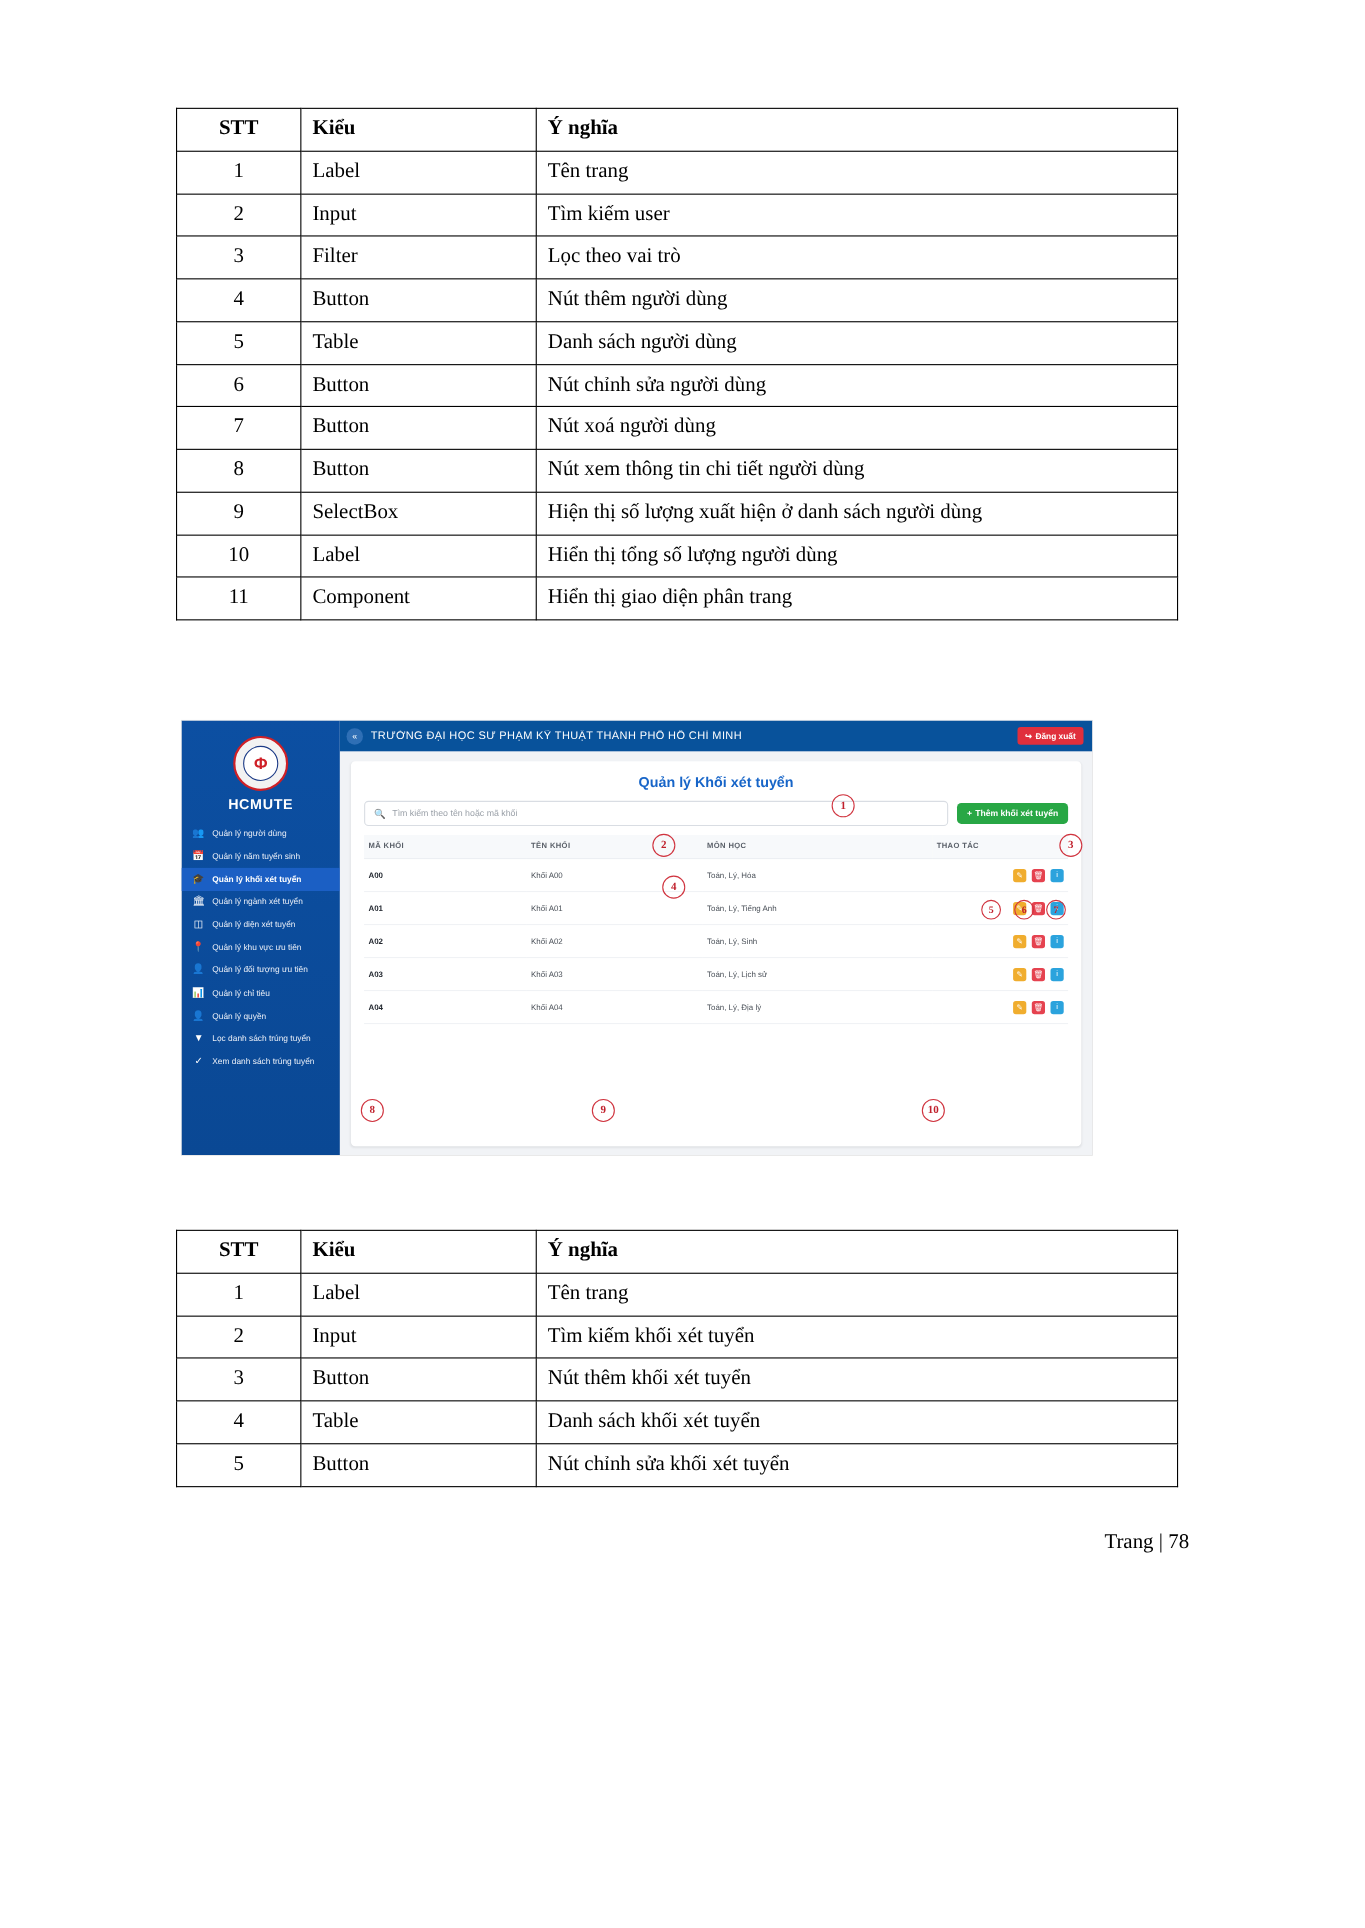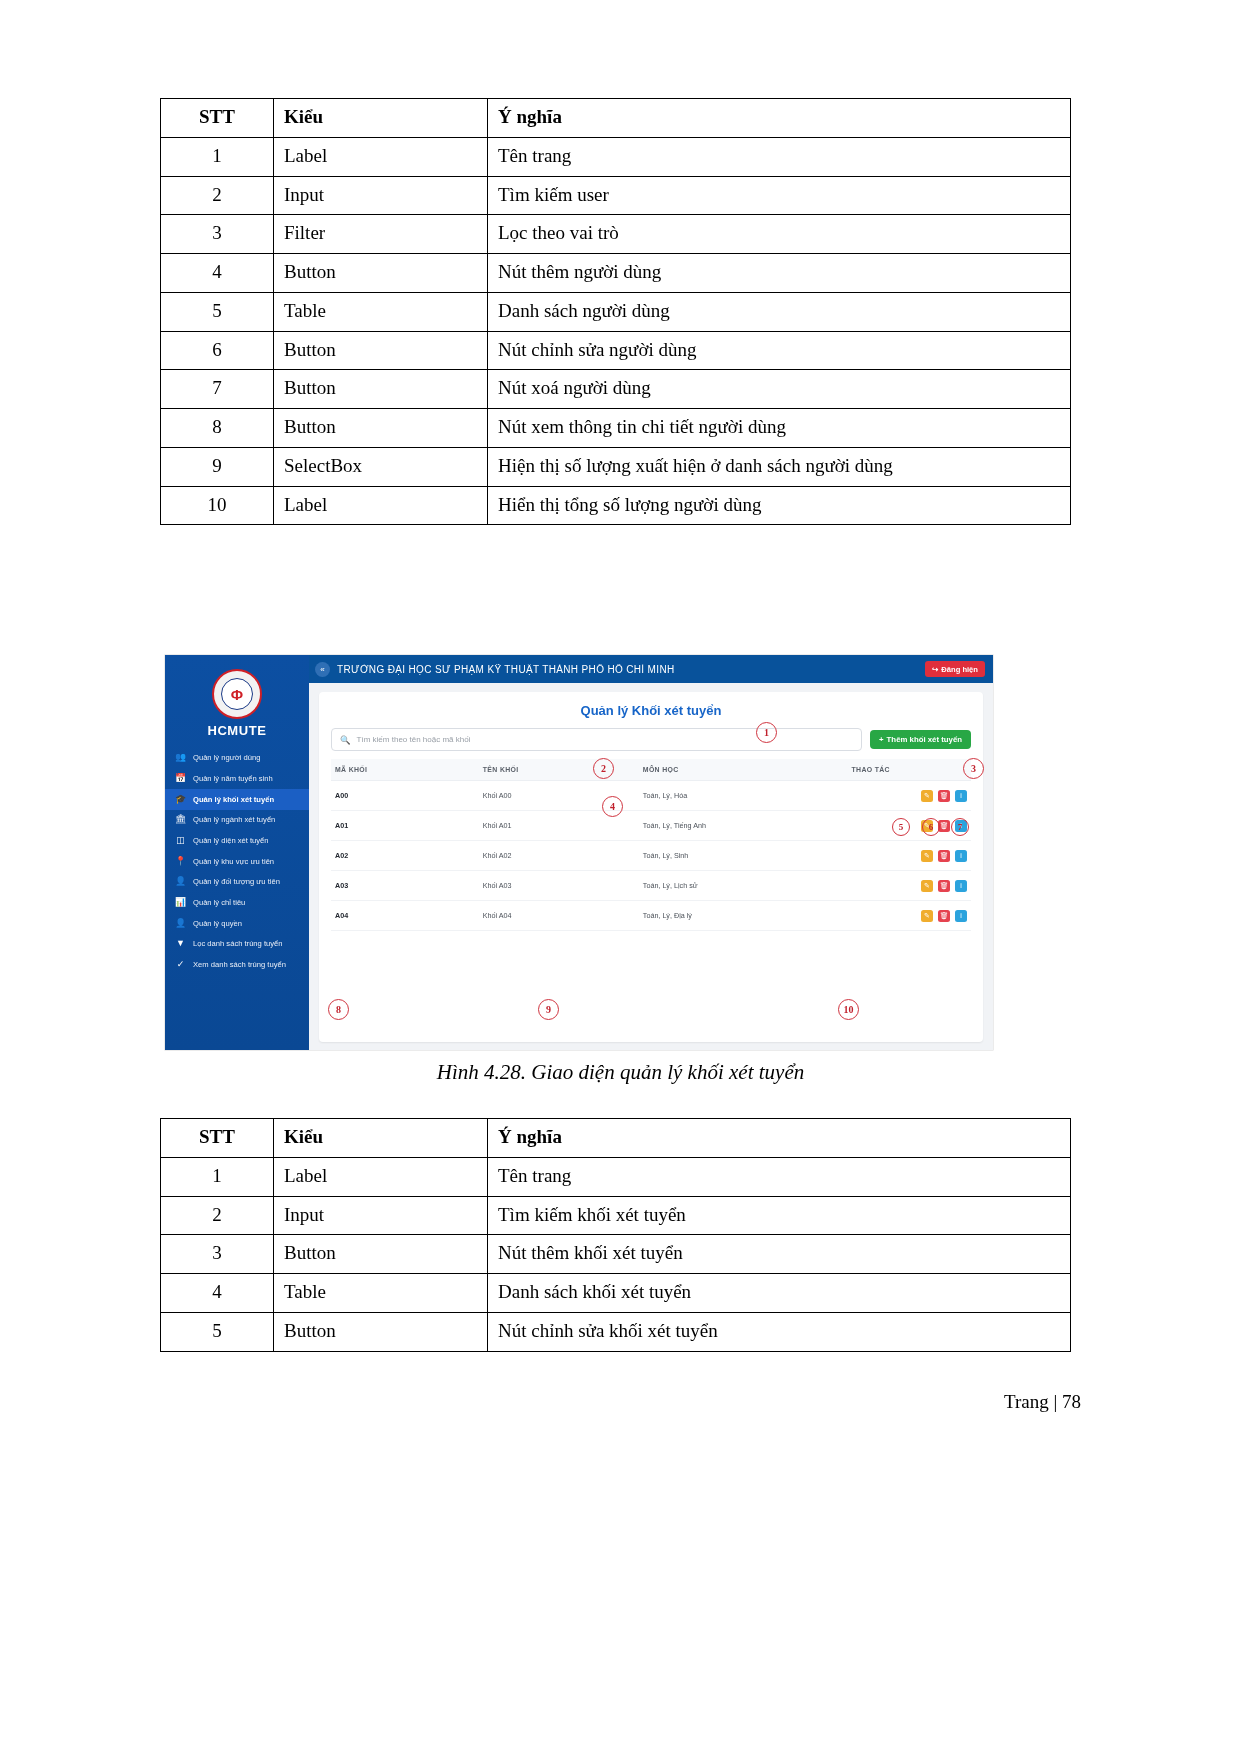--- a/index.html
+++ b/index.html
@@ -398,20 +398,25 @@
       <tr>
         <td class="col-stt">9</td>
         <td class="col-kieu">SelectBox</td>
         <td class="col-y">Hiện thị số lượng xuất hiện ở danh sách người dùng</td>
       </tr>
       <tr>
         <td class="col-stt">10</td>
         <td class="col-kieu">Label</td>
         <td class="col-y">Hiển thị tổng số lượng người dùng</td>
       </tr>
+      <tr>
+        <td class="col-stt">11</td>
+        <td class="col-kieu">Component</td>
+        <td class="col-y">Hiển thị giao diện phân trang</td>
+      </tr>
     </tbody>
   </table>
 
 
   <div class="app-shot">
 
     <div class="app-sidebar">
       <div class="logo-wrap">
         <div class="logo-circle">
           <div class="logo-inner">Φ</div>
@@ -466,21 +471,21 @@
       </div>
     </div>
 
     <div class="app-main">
 
       <div class="app-topbar">
         <div class="collapse-btn">«</div>
         <div class="topbar-title">TRƯỜNG ĐẠI HỌC SƯ PHẠM KỸ THUẬT THÀNH PHỐ HỒ CHÍ MINH</div>
         <div class="logout-btn">
           <span>↪</span>
-          <span>Đăng hiện</span>
+          <span>Đăng xuất</span>
         </div>
       </div>
 
       <div class="content-area">
         <div class="card">
 
           <div class="page-title">Quản lý Khối xét tuyển</div>
 
           <div class="toolbar">
             <div class="search-box">
@@ -576,21 +581,20 @@
     <div class="annot" style="left:798px; top:103px;">3</div>
     <div class="annot" style="left:437px; top:141px;">4</div>
     <div class="annot" style="left:727px; top:163px; width:16px; height:16px; font-size:9px;">5</div>
     <div class="annot" style="left:757px; top:163px; width:16px; height:16px; font-size:9px;">6</div>
     <div class="annot" style="left:786px; top:163px; width:16px; height:16px; font-size:9px;">7</div>
     <div class="annot" style="left:163px; top:344px;">8</div>
     <div class="annot" style="left:373px; top:344px;">9</div>
     <div class="annot" style="left:673px; top:344px;">10</div>
   </div>
 
-  <div class="figure-caption">Hình 4.28. Giao diện quản lý khối xét tuyển</div>
 
   <table class="doc-table tbl2">
     <tbody>
       <tr class="hdr">
         <td class="col-stt">STT</td>
         <td class="col-kieu">Kiểu</td>
         <td class="col-y">Ý nghĩa</td>
       </tr>
       <tr>
         <td class="col-stt">1</td>

